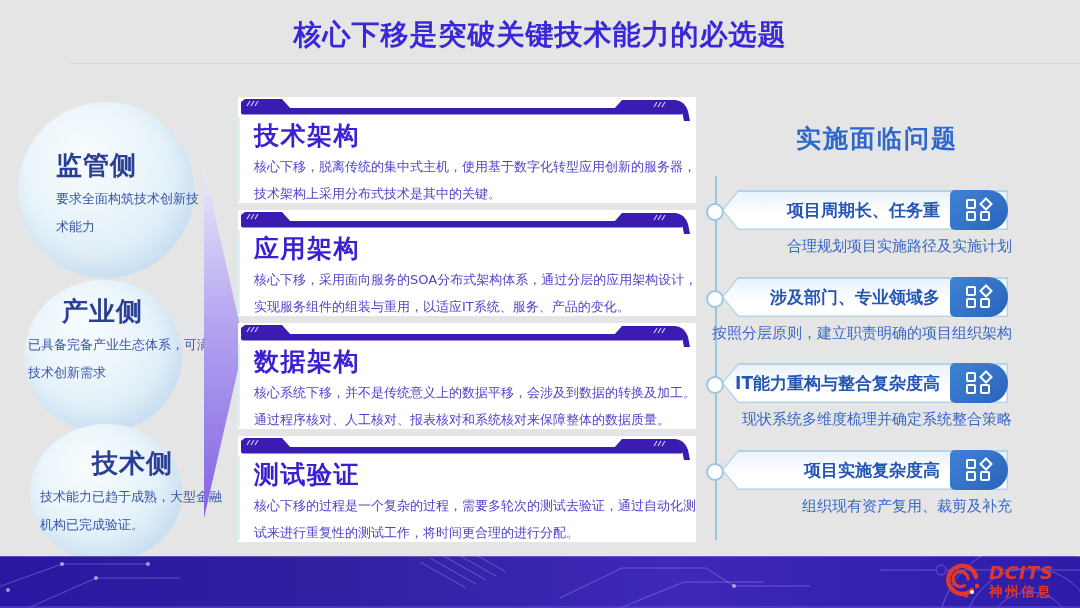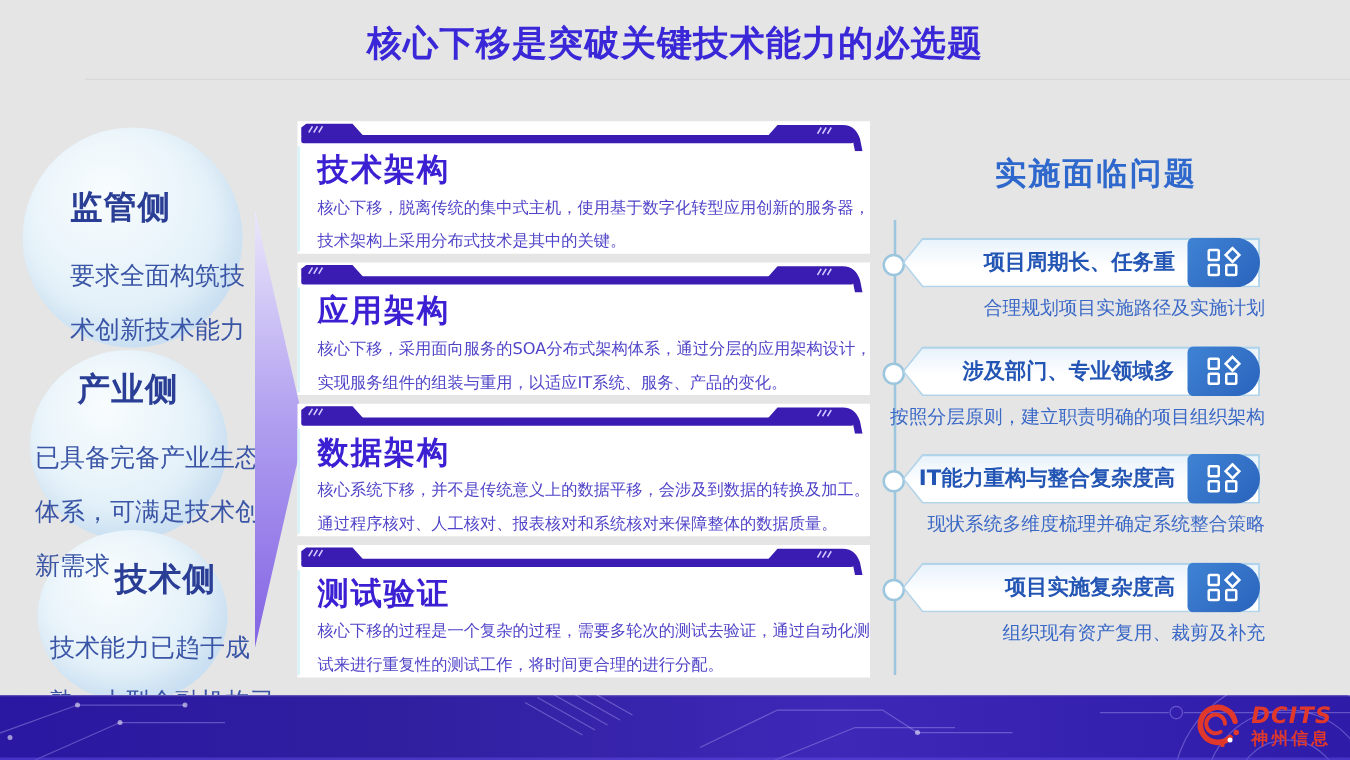--- a/index.html
+++ b/index.html
@@ -14,21 +14,21 @@
   
   .bubble{position:absolute;border-radius:50%;
           background:radial-gradient(circle at 38% 30%, #f8fcfe 0%, #e9f4fa 40%, #d2e7f5 100%);
           box-shadow:inset -8px -12px 20px rgba(150,185,225,0.28);}
   .bubble1{left:18px;top:102px;width:176px;height:176px;}
   .bubble2{left:24px;top:280px;width:158px;height:152px;}
   .bubble3{left:30px;top:424px;width:152px;height:138px;}
 
   .side-text{position:absolute;}
   .side-title{font-size:26px;font-weight:bold;color:#2b3e96;letter-spacing:1px;}
-  .side-desc{font-size:20px;color:#3a55a6;line-height:2.15;margin-top:16px;}
+  .side-desc{font-size:13px;color:#3a55a6;line-height:2.15;margin-top:2px;}
   .st1{left:56px;top:148px;width:152px;}
   .st2{left:28px;top:294px;width:198px;}
   .st2 .side-title{margin-left:34px;}
   .st3{left:40px;top:446px;width:184px;}
   .st3 .side-title{margin-left:52px;}
 
   
   .big-arrow{position:absolute;left:196px;top:168px;width:50px;height:350px;}
 
   
@@ -60,21 +60,21 @@
   .icon-block{position:absolute;right:0;top:0;width:58px;height:40px;
               border-radius:5px 20px 20px 5px;
               background:linear-gradient(135deg,#3f83d4,#2a63bc);
               display:flex;align-items:center;justify-content:center;}
   .solution{position:absolute;top:47px;right:2px;font-size:15px;color:#3a68c6;white-space:nowrap;}
 
   
   .footer{position:absolute;left:0;top:556px;width:1080px;height:52px;overflow:hidden;
           background:linear-gradient(90deg,#2a17a2 0%,#30209f 30%,#3d28b8 62%,#2e1ba8 100%);}
   .traces{position:absolute;left:0;top:0;}
-  .logo{position:absolute;right:14px;top:5px;display:flex;align-items:center;gap:5px;}
+  .logo{position:absolute;right:26px;top:5px;display:flex;align-items:center;gap:5px;}
   .logo-text{display:flex;flex-direction:column;line-height:1.15;}
   .logo-name{font-size:18px;font-weight:bold;font-style:italic;color:#e0382a;letter-spacing:1px;}
   .logo-sub{font-size:13.5px;font-weight:bold;color:#e0382a;letter-spacing:2.5px;}
 </style>
 </head>
 <body>
 
 <div class="slide">
 
   <div class="title">核心下移是突破关键技术能力的必选题</div>

